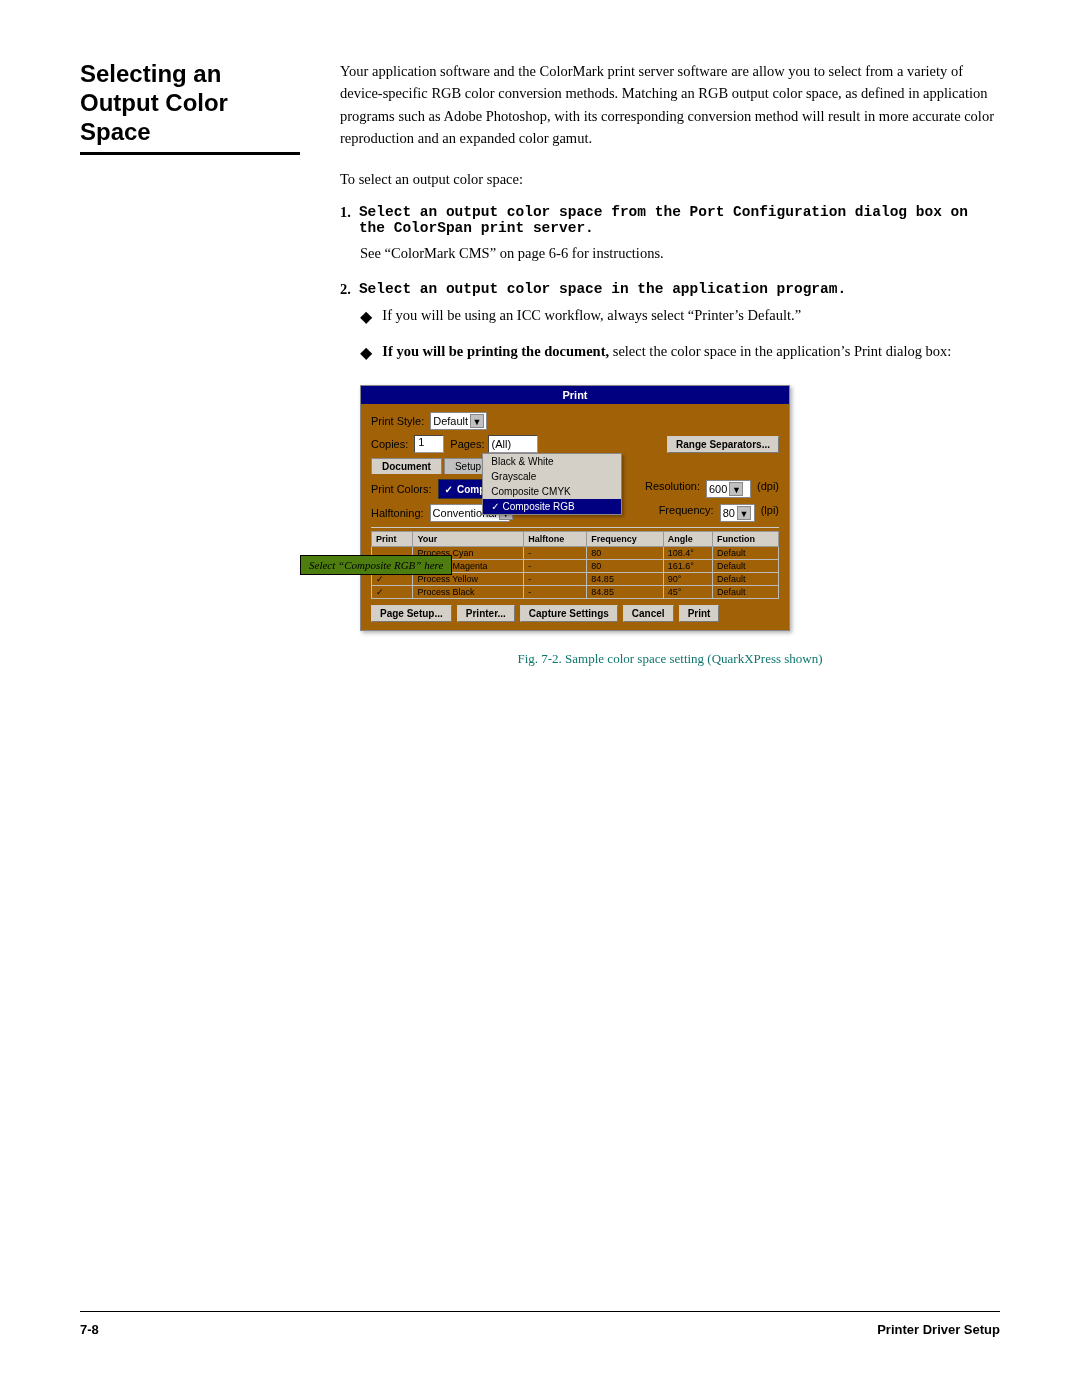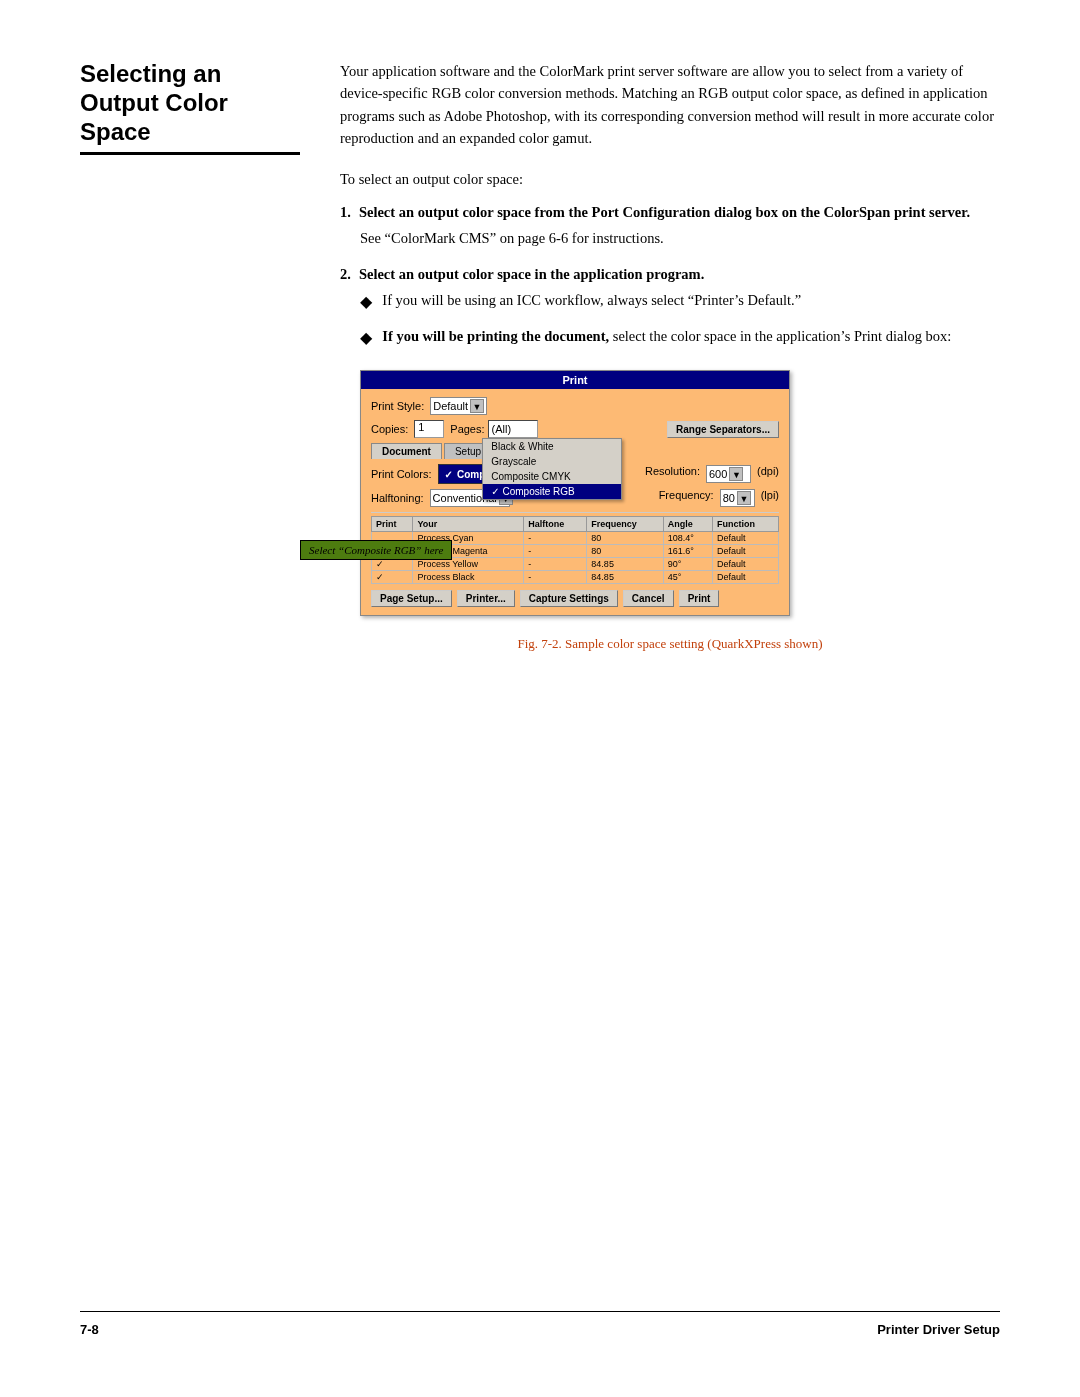--- a/index.html
+++ b/index.html
@@ -92,31 +92,32 @@
 
     .bullet-diamond {
       font-size: 16px;
       flex-shrink: 0;
       margin-top: 1px;
     }
 
     .bullet-text em, .item-label em {
       font-style: normal;
       font-weight: bold;
+      font-family: Liberation Mono, monospace;
     }
 
     
     .print-dialog-wrapper {
       position: relative;
       margin: 20px 0 20px 20px;
     }
 
     .print-dialog {
       border: 1px solid #888;
-      background: #fdba74;
+      background: #a16207;
       width: 430px;
       font-family: 'Arial', Helvetica, sans-serif;
       font-size: 11px;
       box-shadow: 2px 2px 4px rgba(0,0,0,0.3);
     }
 
     .dialog-titlebar {
       background: #000080;
       color: #fff;
       text-align: center;
@@ -299,21 +300,21 @@
       font-style: italic;
       white-space: nowrap;
       z-index: 20;
     }
 
     .fig-caption {
       font-family: 'Times New Roman', serif;
       font-size: 13px;
       text-align: center;
       margin-top: 14px;
-      color: #c2410c;
+      color: #0f766e;
     }
 
     
     .page-footer {
       border-top: 1px solid #000;
       margin-top: auto;
       padding-top: 10px;
       display: flex;
       justify-content: space-between;
       align-items: center;

